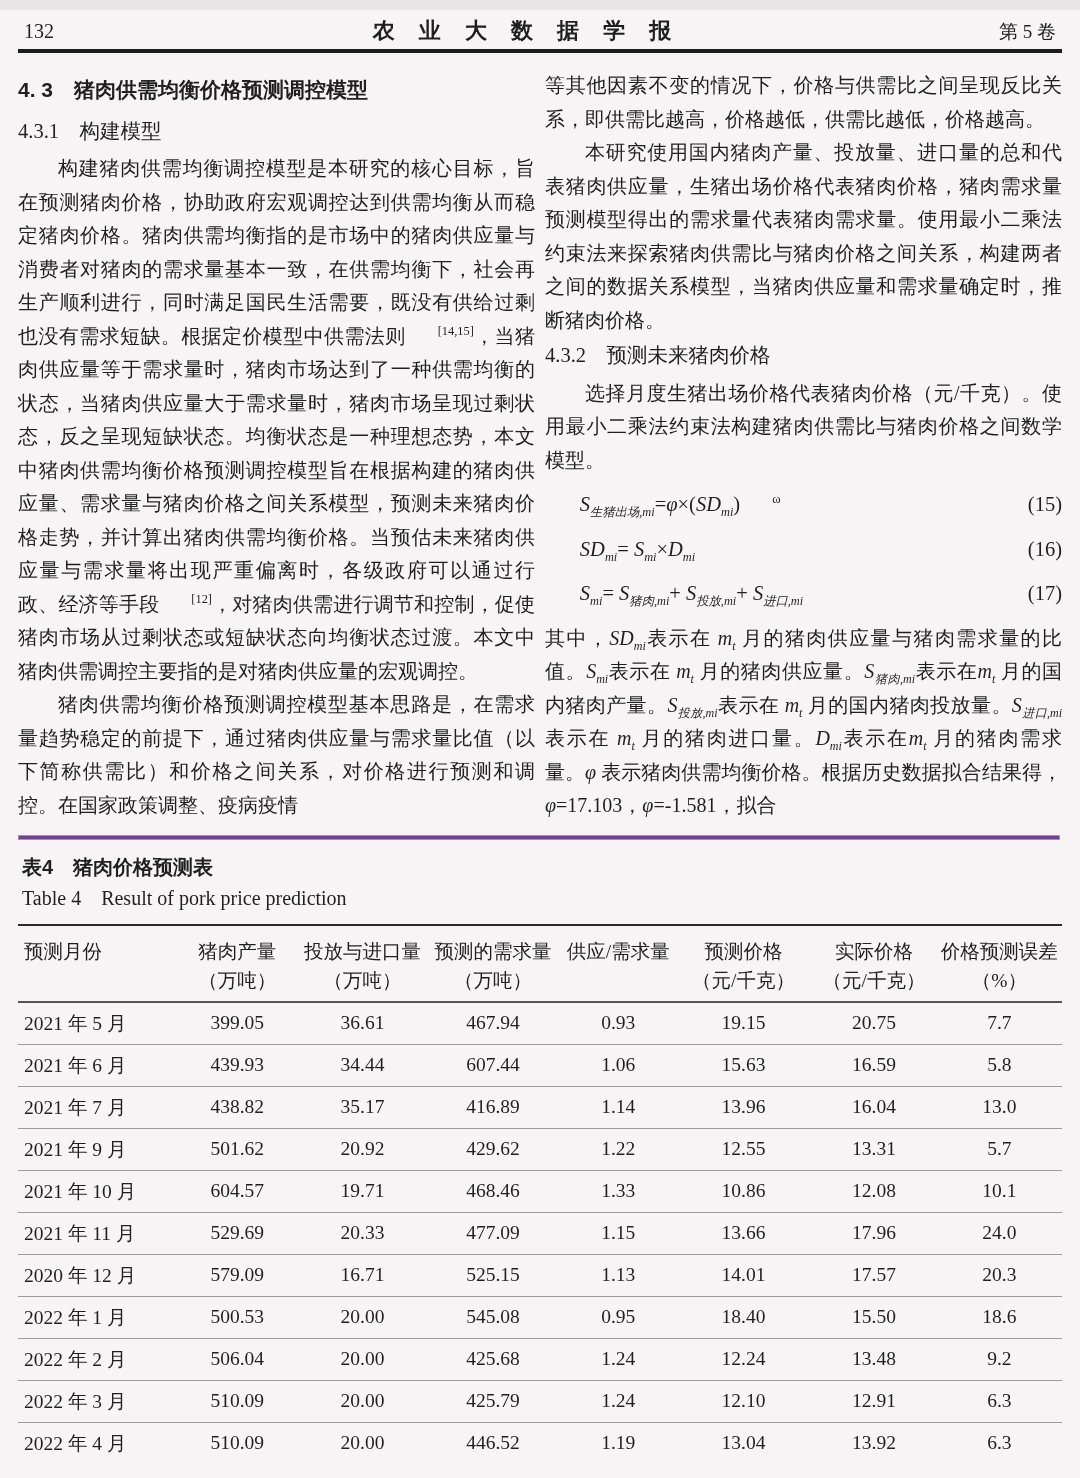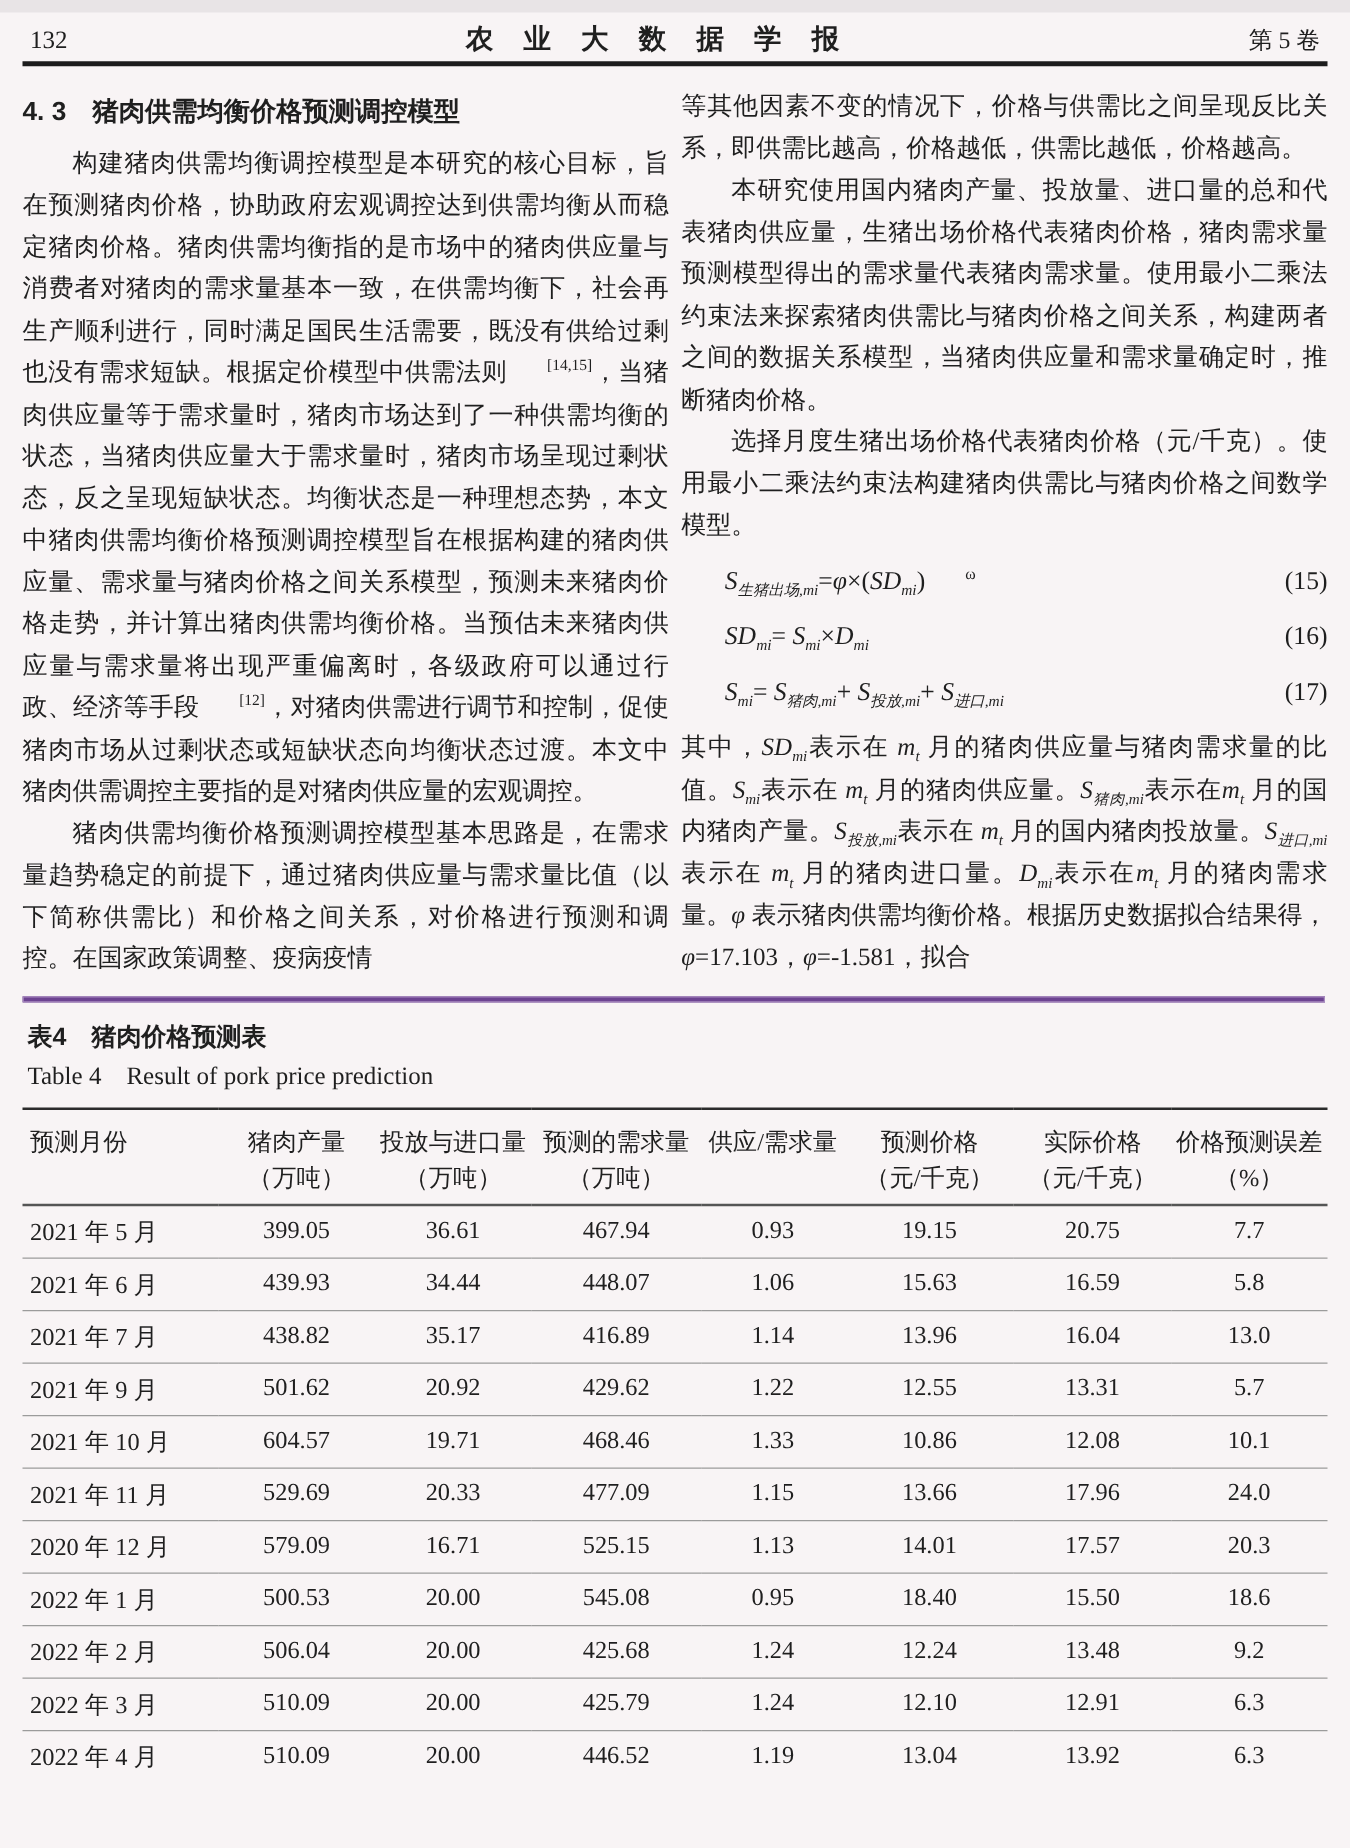--- a/index.html
+++ b/index.html
@@ -50,26 +50,28 @@
   <div class="page-header">
     <span class="pg-num">132</span>
     <span class="journal">农 业 大 数 据 学 报</span>
     <span class="vol">第 5 卷</span>
   </div>
   <div class="header-rule"></div>
 
   <div class="body-cols">
     <div class="col" id="col-left">
         <div class="blk-h1">4. 3　猪肉供需均衡价格预测调控模型</div>
+        <div class="blk-h2">4.3.1　构建模型</div>
         <div class="blk-p"><span>构建猪肉供需均衡调控模型是本研究的核心目标，旨在预测猪肉价格，协助政府宏观调控达到供需均衡从而稳定猪肉价格。猪肉供需均衡指的是市场中的猪肉供应量与消费者对猪肉的需求量基本一致，在供需均衡下，社会再生产顺利进行，同时满足国民生活需要，既没有供给过剩也没有需求短缺。根据定价模型中供需法则</span><sup>[14,15]</sup><span>，当猪肉供应量等于需求量时，猪肉市场达到了一种供需均衡的状态，当猪肉供应量大于需求量时，猪肉市场呈现过剩状态，反之呈现短缺状态。均衡状态是一种理想态势，本文中猪肉供需均衡价格预测调控模型旨在根据构建的猪肉供应量、需求量与猪肉价格之间关系模型，预测未来猪肉价格走势，并计算出猪肉供需均衡价格。当预估未来猪肉供应量与需求量将出现严重偏离时，各级政府可以通过行政、经济等手段</span><sup>[12]</sup><span>，对猪肉供需进行调节和控制，促使猪肉市场从过剩状态或短缺状态向均衡状态过渡。本文中猪肉供需调控主要指的是对猪肉供应量的宏观调控。</span></div>
         <div class="blk-p"><span>猪肉供需均衡价格预测调控模型基本思路是，在需求量趋势稳定的前提下，通过猪肉供应量与需求量比值（以下简称供需比）和价格之间关系，对价格进行预测和调控。在国家政策调整、疫病疫情</span></div>
       </div>
     <div class="col" id="col-right">
         <div class="blk-pc"><span>等其他因素不变的情况下，价格与供需比之间呈现反比关系，即供需比越高，价格越低，供需比越低，价格越高。</span></div>
         <div class="blk-p"><span>本研究使用国内猪肉产量、投放量、进口量的总和代表猪肉供应量，生猪出场价格代表猪肉价格，猪肉需求量预测模型得出的需求量代表猪肉需求量。使用最小二乘法约束法来探索猪肉供需比与猪肉价格之间关系，构建两者之间的数据关系模型，当猪肉供应量和需求量确定时，推断猪肉价格。</span></div>
+        <div class="blk-h2">4.3.2　预测未来猪肉价格</div>
         <div class="blk-p"><span>选择月度生猪出场价格代表猪肉价格（元/千克）。使用最小二乘法约束法构建猪肉供需比与猪肉价格之间数学模型。</span></div>
         <div class="blk-eq">
           <span><span class="it">S</span><sub>生猪出场,mi</sub><span>=</span><span class="it">φ</span><span>×(</span><span class="it">SD</span><sub>mi</sub><span>)</span><sup>ω</sup></span>
           <span>(15)</span>
         </div>
         <div class="blk-eq">
           <span><span class="it">SD</span><sub>mi</sub><span>= </span><span class="it">S</span><sub>mi</sub><span>×</span><span class="it">D</span><sub>mi</sub></span>
           <span>(16)</span>
         </div>
         <div class="blk-eq">
@@ -130,21 +132,21 @@
             <td>467.94</td>
             <td>0.93</td>
             <td>19.15</td>
             <td>20.75</td>
             <td>7.7</td>
           </tr>
           <tr>
             <td class="first">2021 年 6 月</td>
             <td>439.93</td>
             <td>34.44</td>
-            <td>448.07</td>
+            <td>607.44</td>
             <td>1.06</td>
             <td>15.63</td>
             <td>16.59</td>
             <td>5.8</td>
           </tr>
           <tr>
             <td class="first">2021 年 7 月</td>
             <td>438.82</td>
             <td>35.17</td>
             <td>416.89</td>

